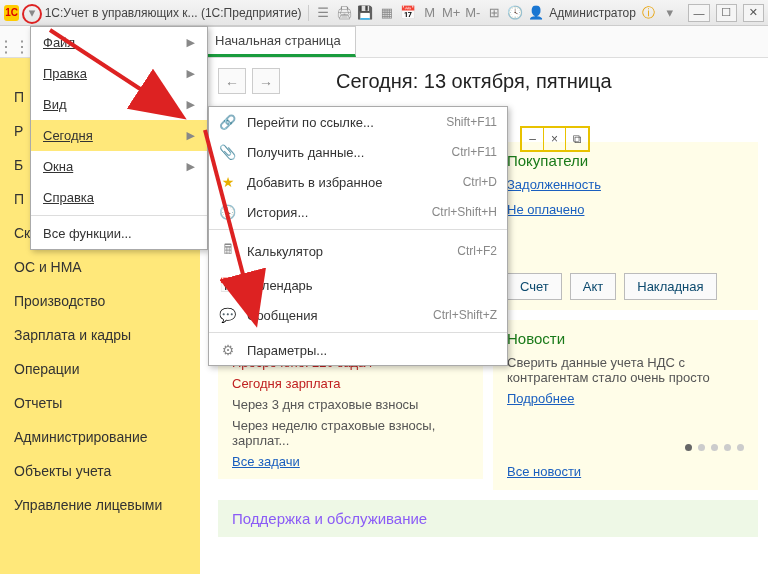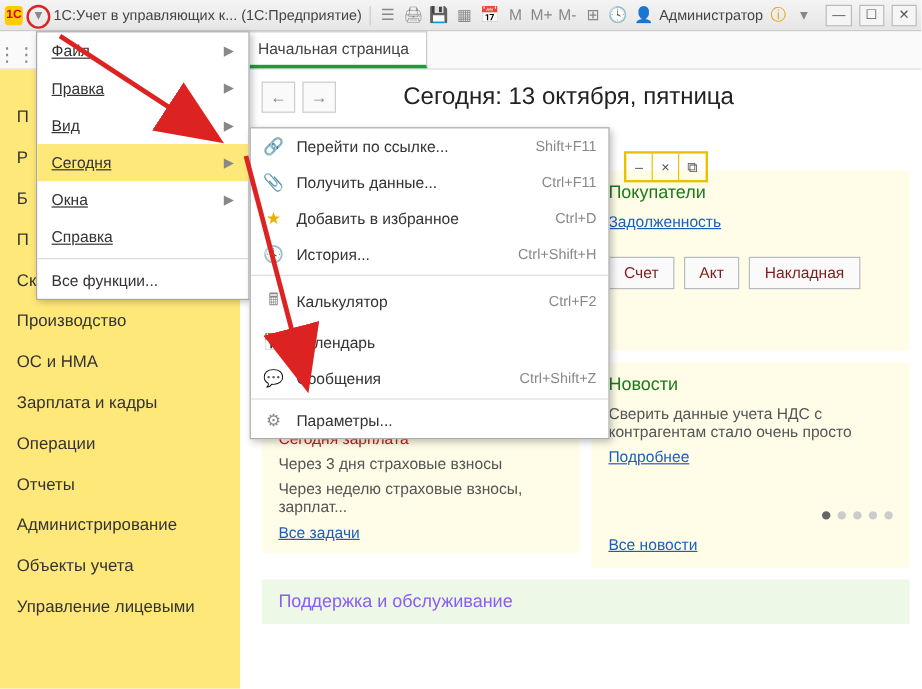--- a/index.html
+++ b/index.html
@@ -25,21 +25,21 @@
   .filterbar .fb { width:22px;height:22px;display:flex;align-items:center;justify-content:center;border-right:1px solid #e8c200;font-size:12px;color:#555; }
   .panel { background:#fffde8; padding:10px 14px; margin-bottom:10px; }
   .panel h3 { font-size:15px; font-weight:normal; color:#1a7a1a; margin-bottom:8px; }
   .panel h3.tasks { color:#1a7a1a; }
   .link { color:#1a5fbf; text-decoration:underline; font-size:13px; cursor:pointer; }
   .row2 { display:flex; gap:10px; }
   .col { flex:1; }
   .text-line { font-size:13px; color:#555; margin:6px 0; }
   .red { color:#c02020; }
   .btnrow { display:flex;gap:8px;margin-top:12px; }
-  .btn { border:1px solid #bbb;background:#fafafa;padding:5px 12px;font-size:13px;color:#7f1d1d;cursor:pointer; }
+  .btn { border:1px solid #bbb;background:#fafafa;padding:5px 12px;font-size:13px;color:#0c4a6e;cursor:pointer;margin-top:44px; }
   .green-head { background:#eef8e6; padding:10px 14px; font-size:15px; color:#8b5cf6; }
   .dots { display:flex;gap:6px;float:right;margin-top:8px; }
   .dots span { width:7px;height:7px;border-radius:50%;background:#ccc;display:block; }
   .dots span.active { background:#666; }
 
   
   .menu1 { position:absolute; left:30px; top:26px; width:178px; background:#fff; border:1px solid #aaa; box-shadow:2px 2px 6px rgba(0,0,0,.25); z-index:10; font-size:13px; color:#333; }
   .menu1 .m-item { padding:8px 12px; display:flex; align-items:center; justify-content:space-between; cursor:pointer; position:relative; }
   .menu1 .m-item .arrow { color:#888;font-size:11px; }
   .menu1 .m-item.hl { background:#ffe87a; }
@@ -90,22 +90,22 @@
   <div class="tab">Начальная страница</div>
 </div>
 
 <div class="content">
   <div class="sidebar">
     <div class="s-item">П</div>
     <div class="s-item">Р</div>
     <div class="s-item">Б</div>
     <div class="s-item">П</div>
     <div class="s-item">Склад</div>
+    <div class="s-item">ОС и НМА</div>
     <div class="s-item">Производство</div>
-    <div class="s-item">ОС и НМА</div>
     <div class="s-item">Зарплата и кадры</div>
     <div class="s-item">Операции</div>
     <div class="s-item">Отчеты</div>
     <div class="s-item">Администрирование</div>
     <div class="s-item">Объекты учета</div>
     <div class="s-item">Управление лицевыми</div>
   </div>
 
   <div class="main">
     <div class="navrow">
@@ -122,20 +122,21 @@
     </div>
 
     <div style="margin-top:48px;">
       <div class="row2">
         <div class="col"></div>
         <div class="col">
           <div class="panel" style="min-height:150px;">
             <h3>Покупатели</h3>
             <div class="link">Задолженность</div>
             <div style="height:10px;"></div>
+            <div class="link">Не оплачено</div>
             <div class="btnrow">
               <div class="btn">Счет</div>
               <div class="btn">Акт</div>
               <div class="btn">Накладная</div>
             </div>
           </div>
         </div>
       </div>
 
       <div class="row2">

